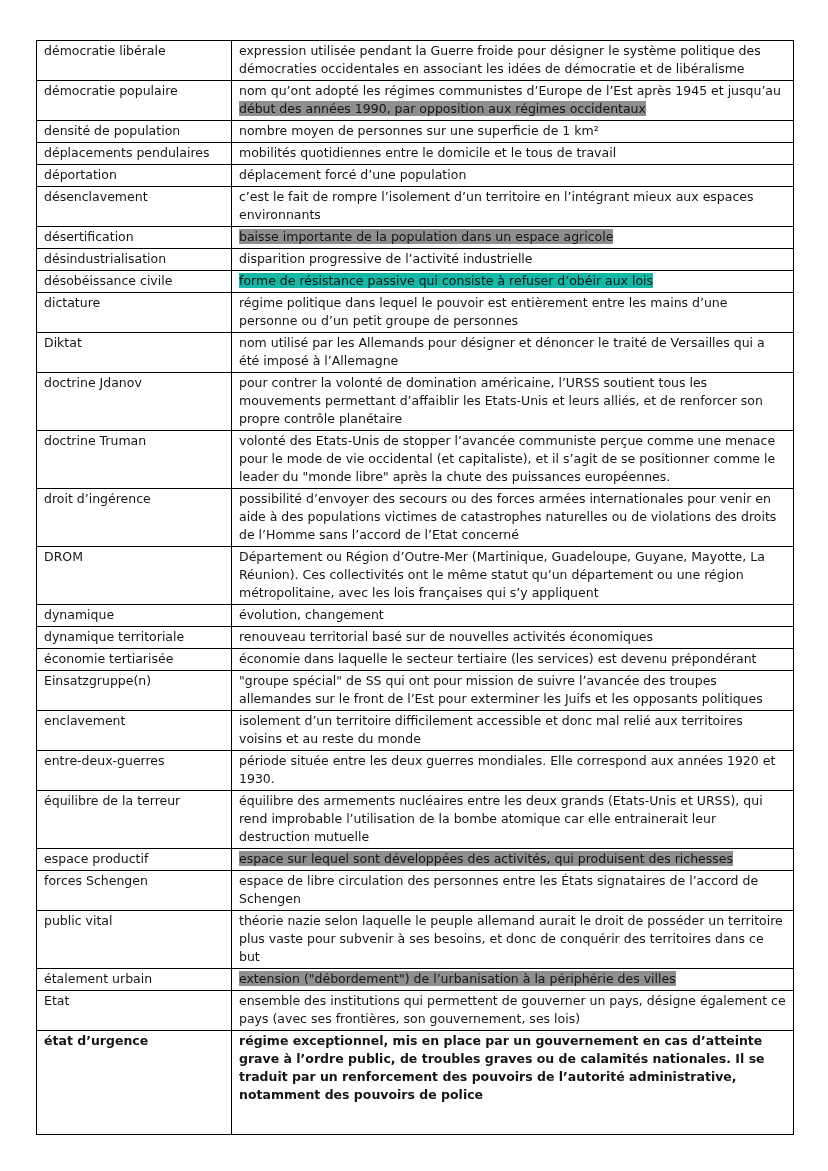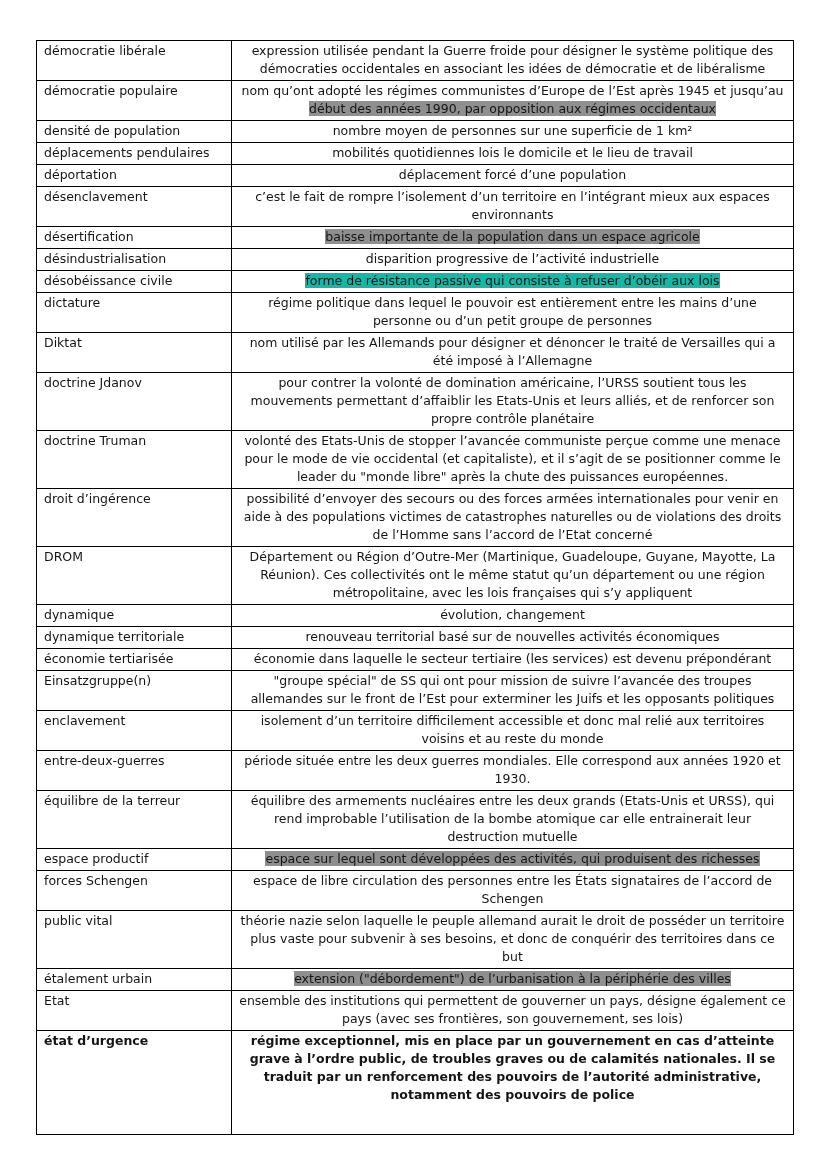--- a/index.html
+++ b/index.html
@@ -31,21 +31,20 @@
   table.glossary td {
     border: 1.2px solid #000000;
     vertical-align: top;
     padding: 1px 7px 2px 7px;
   }
   td.term {
     width: 180px;
   }
   td.def {
     width: 547px;
-    text-align: center;
   }
   tr:last-child td {
     padding-bottom: 30px;
     font-weight: bold;
   }
   .hl {
     background: #8f8f8f;
   }
 </style>
 </head>
@@ -61,21 +60,21 @@
         <tr>
     <td class="term">démocratie populaire</td>
     <td class="def"><span>nom qu’ont adopté les régimes communistes d’Europe de l’Est après 1945 et jusqu’au </span><span class="hl" style="background: rgb(143, 143, 143);">début des années 1990, par opposition aux régimes occidentaux</span></td>
   </tr>
         <tr>
     <td class="term">densité de population</td>
     <td class="def"><span>nombre moyen de personnes sur une superficie de 1 km²</span></td>
   </tr>
         <tr>
     <td class="term">déplacements pendulaires</td>
-    <td class="def"><span>mobilités quotidiennes lois le domicile et le lieu de travail</span></td>
+    <td class="def"><span>mobilités quotidiennes entre le domicile et le tous de travail</span></td>
   </tr>
         <tr>
     <td class="term">déportation</td>
     <td class="def"><span>déplacement forcé d’une population</span></td>
   </tr>
         <tr>
     <td class="term">désenclavement</td>
     <td class="def"><span>c’est le fait de rompre l’isolement d’un territoire en l’intégrant mieux aux espaces environnants</span></td>
   </tr>
         <tr>

